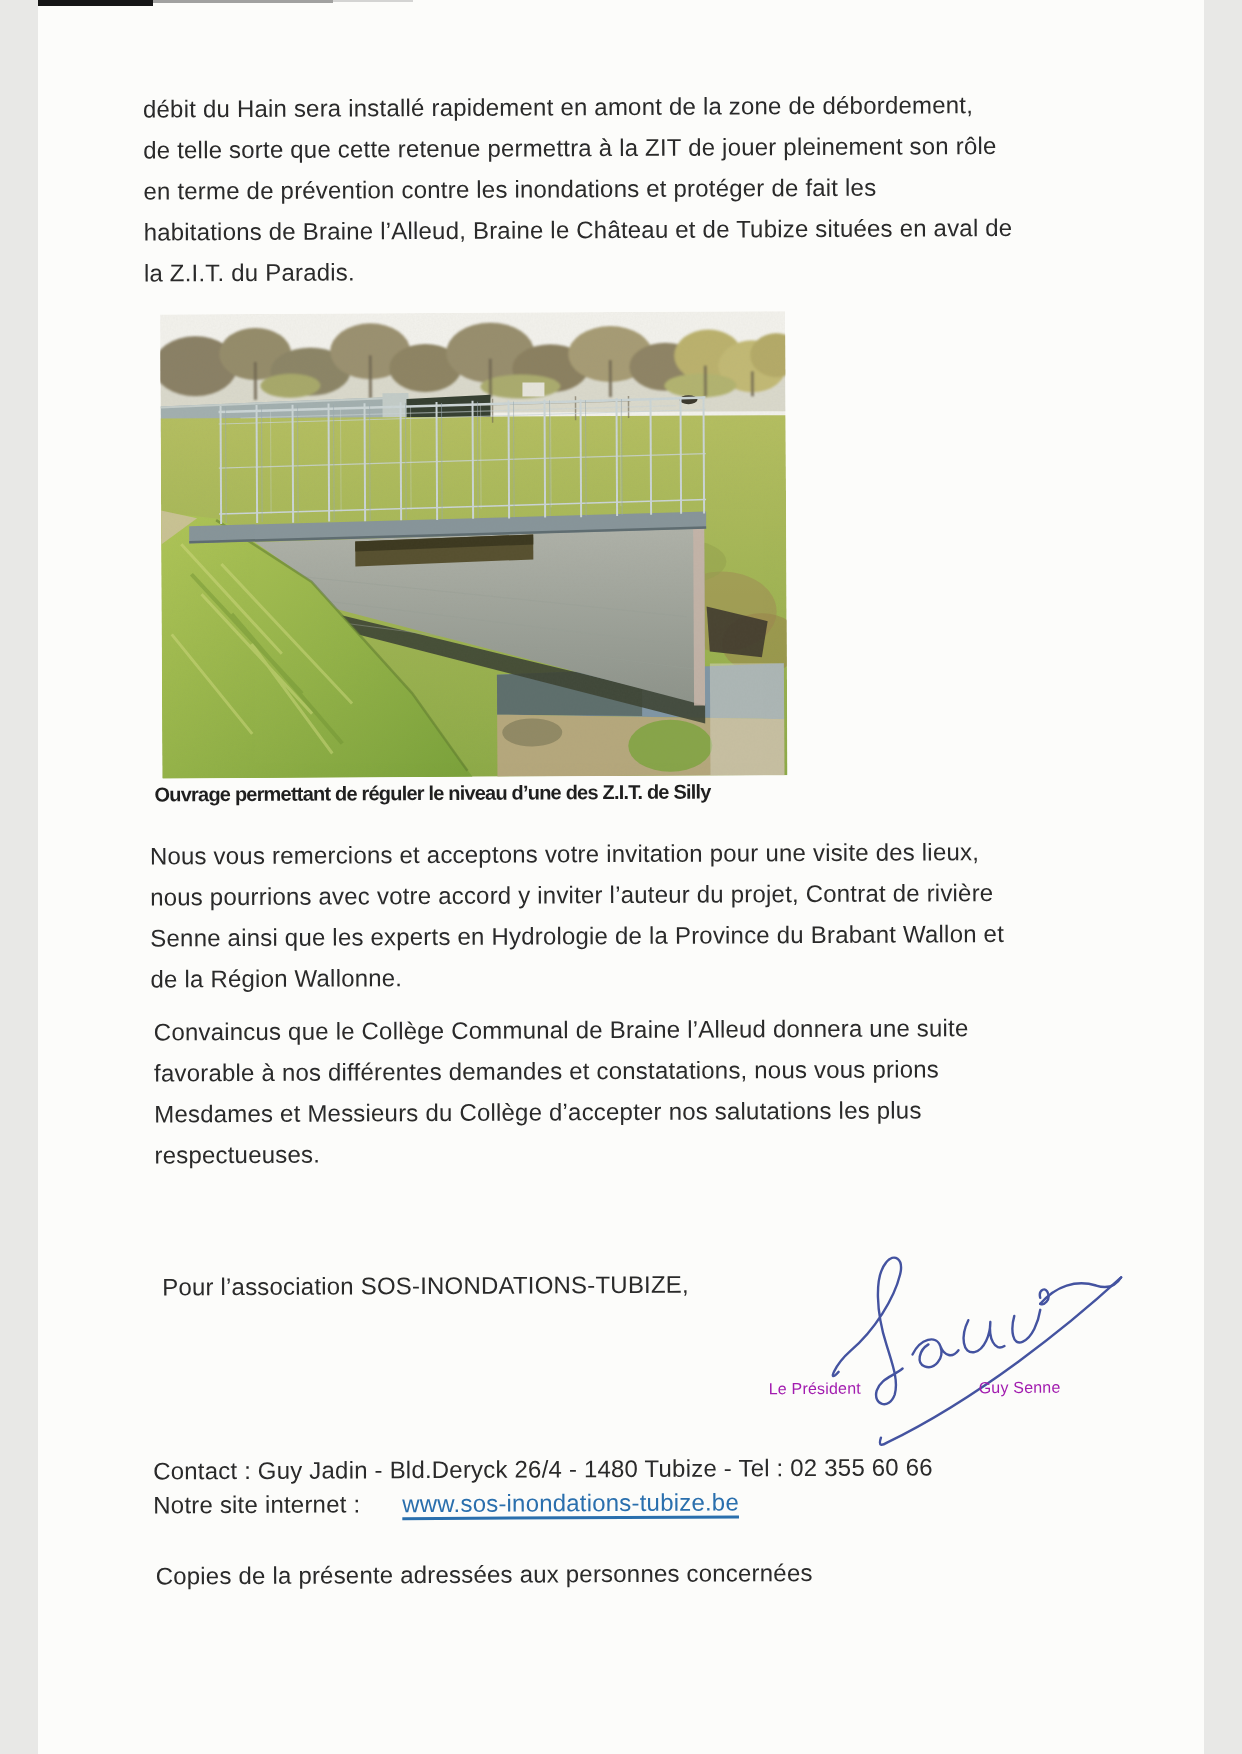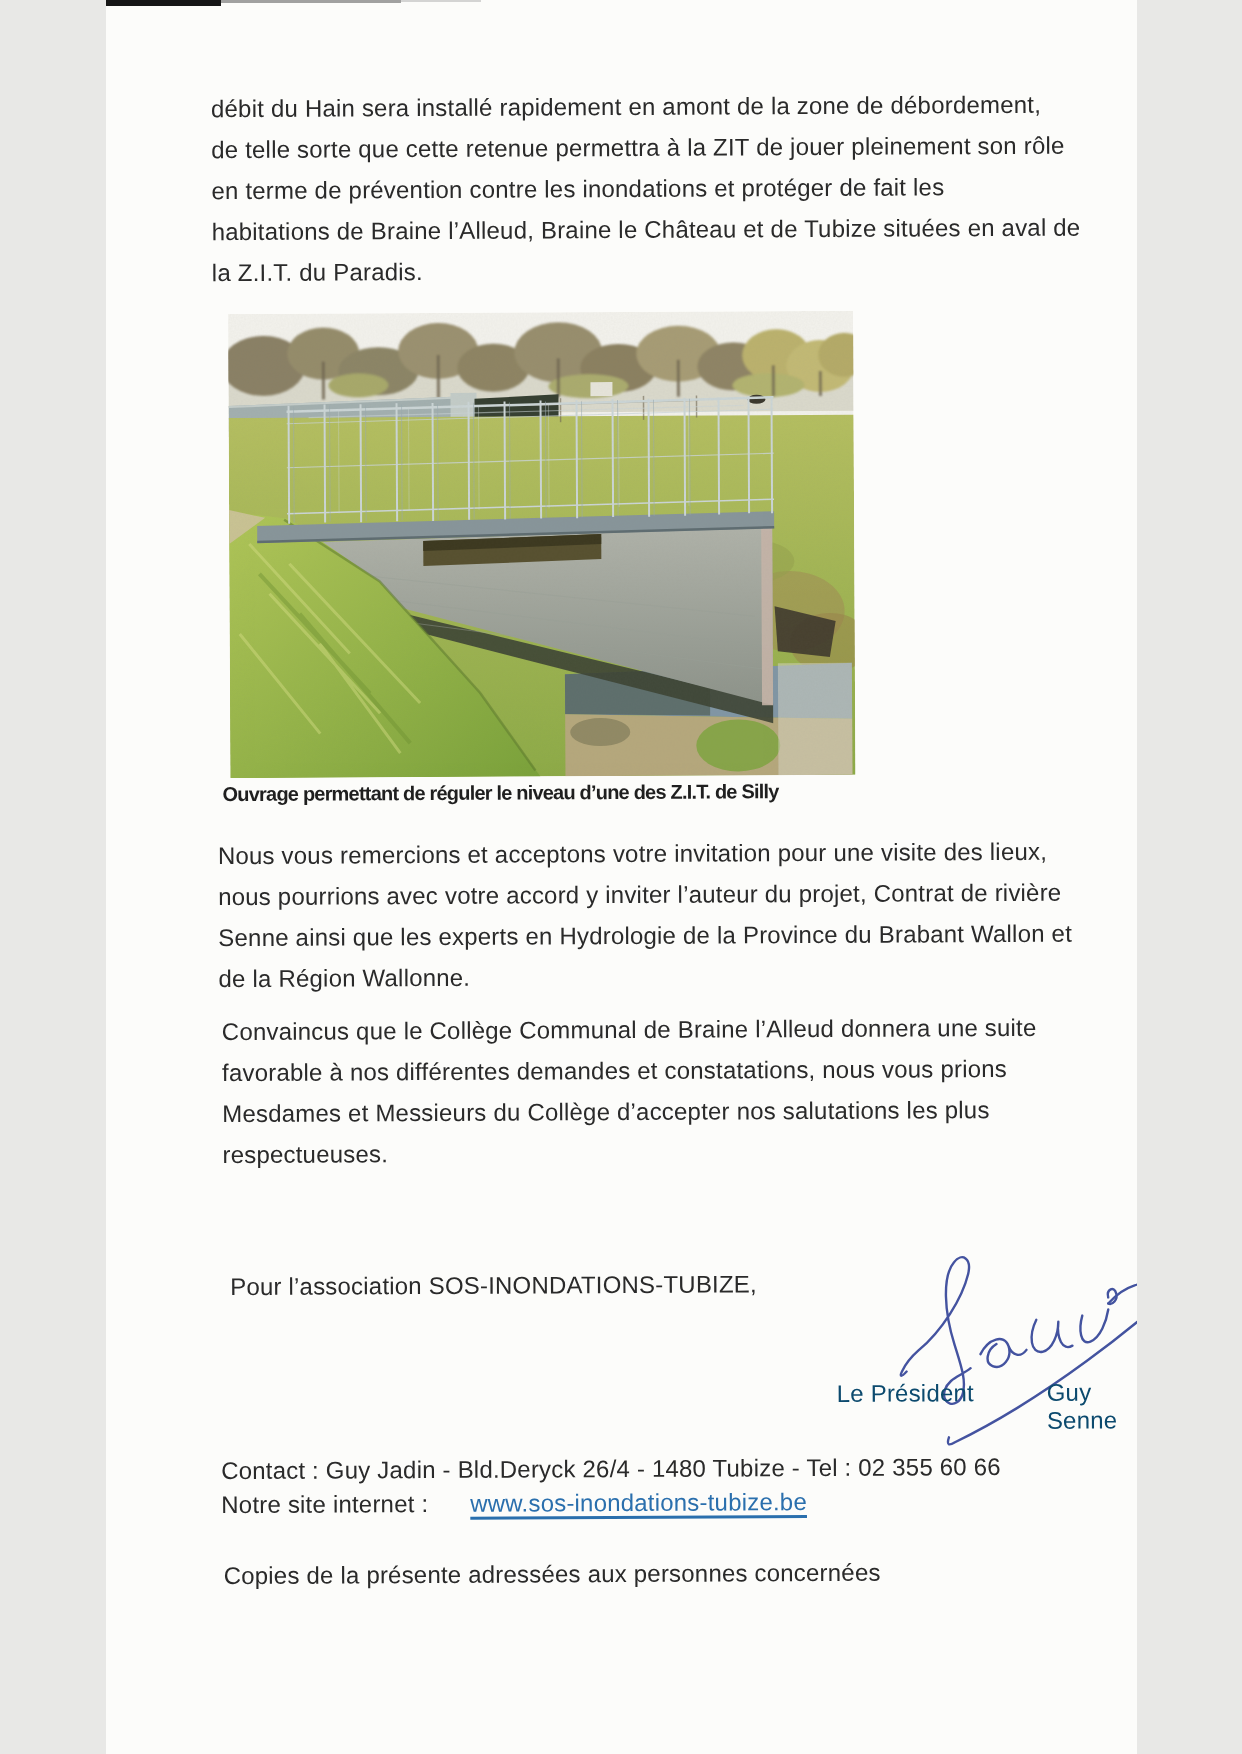--- a/index.html
+++ b/index.html
@@ -1,17 +1,17 @@
 <!DOCTYPE html>
 <html><head>
 <meta charset="utf-8">
 <style>
   html,body{margin:0;padding:0;background:#e8e8e6;}
   .page{
-    position:relative;width:1031px;height:1754px;margin:0 auto;
+    position:relative;width:1166px;height:1754px;margin:0 auto;
     background:#fcfcfa;overflow:hidden;
     font-family:"Liberation Sans","DejaVu Sans",sans-serif;
     color:#262626;
   }
   .content{position:absolute;inset:0;transform:rotate(-0.3deg);}
   .scan-bar{position:absolute;background:#161616;}
   .body-text{
     position:absolute;margin:0;font-size:24px;line-height:41px;
     letter-spacing:0.2px;white-space:pre-line;color:#2a2a2a;
   }
@@ -25,21 +25,21 @@
   figure.photo svg{display:block;}
   figcaption{
     margin:5px 0 0 -8px;font-size:20px;font-weight:bold;
     letter-spacing:-0.8px;color:#1f1f1f;white-space:nowrap;
   }
   .website-line{position:absolute;left:112px;top:1486px;margin:0;font-size:24px;line-height:34px;color:#2a2a2a;letter-spacing:0.2px;}
   .website-line a{
     margin-left:42px;color:#2a6fad;text-decoration:underline;
     text-decoration-thickness:2.5px;text-underline-offset:5px;cursor:pointer;
   }
-  .sig-title,.sig-name{position:absolute;font-size:24px;letter-spacing:0.2px;color:#0c4a6e;}
+  .sig-title,.sig-name{position:absolute;font-size:16px;letter-spacing:0.2px;color:#a21caf;}
   .sig-title{left:728px;top:1381px;}
   .sig-name{left:938px;top:1381px;}
   .signature-svg{position:absolute;left:788px;top:1248px;}
 </style>
 </head>
 <body>
 
 <div class="page">
 
   <div class="scan-bar" style="left:0;top:0;width:115px;height:6px;"></div>

